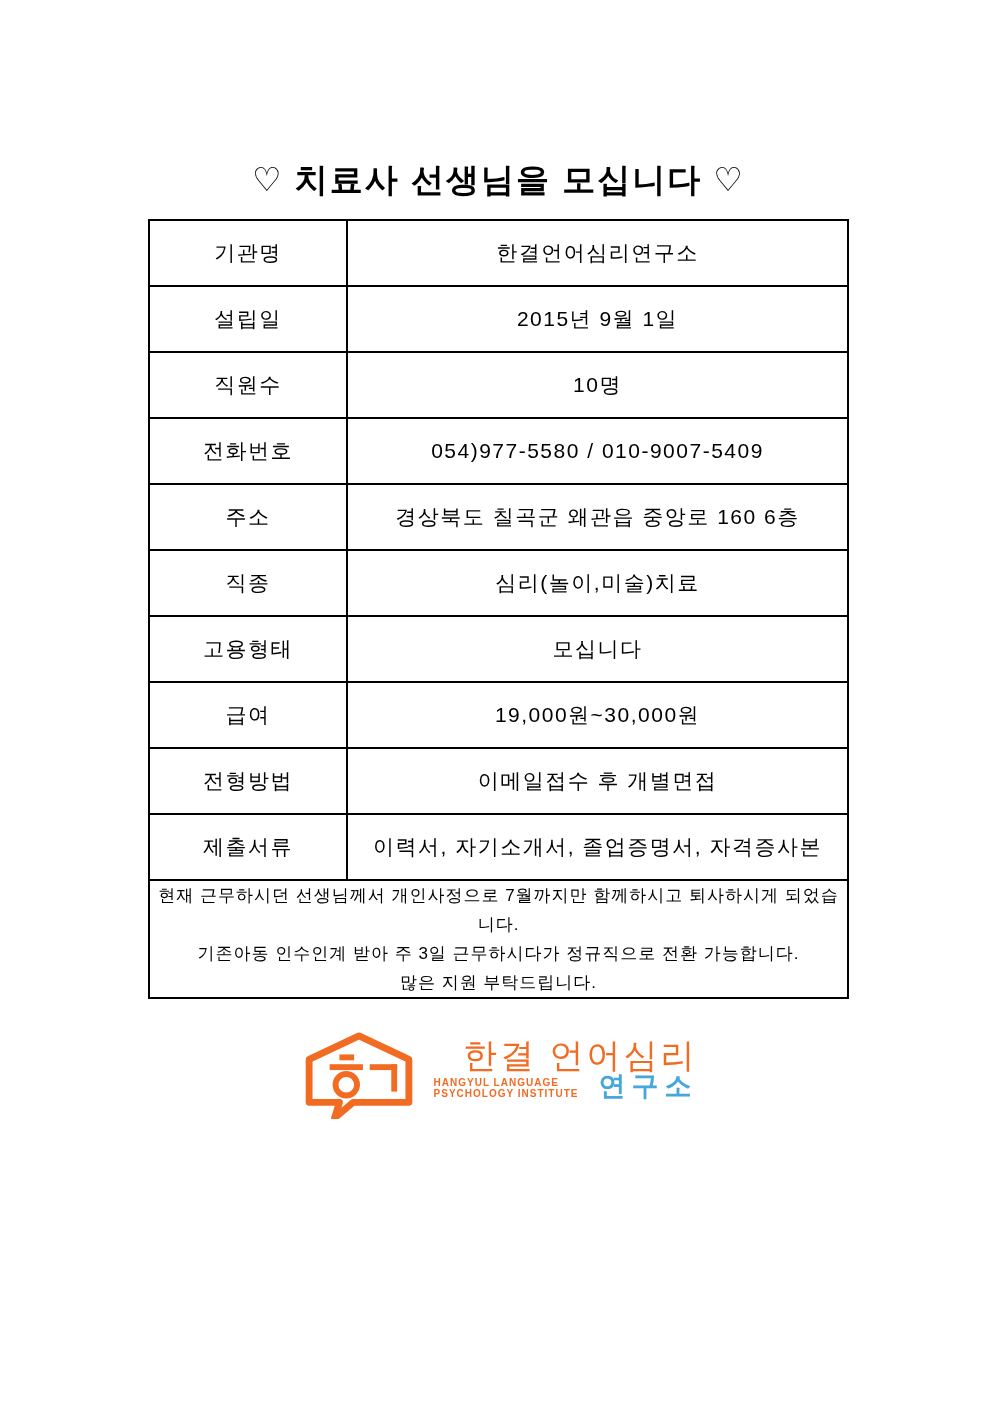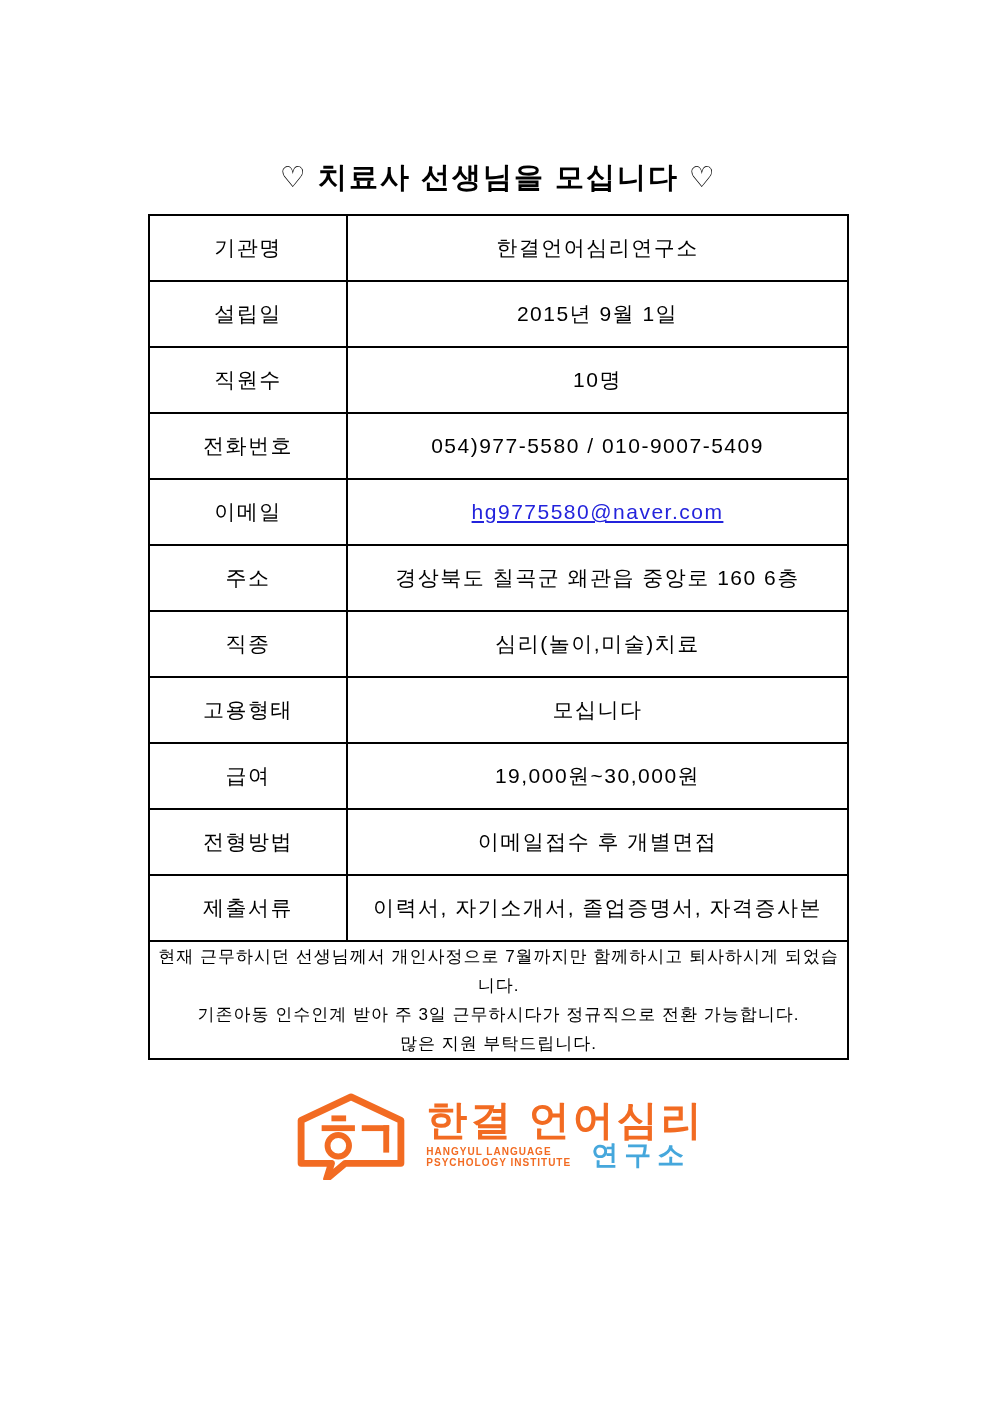--- a/index.html
+++ b/index.html
@@ -17,21 +17,21 @@
   }
   .content {
     position: absolute;
     left: 148px;
     top: 0;
     width: 701px;
   }
   .doc-title {
     margin-top: 158px;
     text-align: center;
-    font-size: 29px;
+    font-size: 33px;
     font-weight: bold;
     letter-spacing: 2px;
     white-space: nowrap;
   }
   table.info-table {
     margin-top: 16px;
     width: 701px;
     border-collapse: collapse;
     table-layout: fixed;
     border-radius: 9px;
@@ -65,22 +65,22 @@
     margin-top: 30px;
     display: flex;
     align-items: flex-start;
     justify-content: center;
     gap: 16px;
   }
   .logo-icon { width: 118px; height: 90px; flex: 0 0 auto; }
   .logo-text { padding-top: 8px; }
   .logo-ko {
     color: var(--logo-orange, #F26B22);
-    font-size: 41px;
-    font-weight: bold;
+    font-size: 34px;
+    font-weight: normal;
     letter-spacing: 3px;
     white-space: nowrap;
     line-height: 1.1;
     text-align: right;
   }
   .logo-sub {
     display: flex;
     align-items: flex-start;
     margin-top: 3px;
   }
@@ -120,26 +120,20 @@
         <td class="cell-label">설립일</td>
         <td class="cell-value">2015년 9월 1일</td>
       </tr>
       <tr class="row-normal">
         <td class="cell-label">직원수</td>
         <td class="cell-value">10명</td>
       </tr>
       <tr class="row-normal">
         <td class="cell-label">전화번호</td>
         <td class="cell-value">054)977-5580 / 010-9007-5409</td>
-      </tr>
-      <tr class="row-normal">
-        <td class="cell-label">이메일</td>
-        <td class="cell-value">
-          <a class="email-link">hg9775580@naver.com</a>
-        </td>
       </tr>
       <tr class="row-normal">
         <td class="cell-label">주소</td>
         <td class="cell-value">경상북도 칠곡군 왜관읍 중앙로 160 6층</td>
       </tr>
       <tr class="row-normal">
         <td class="cell-label">직종</td>
         <td class="cell-value">심리(놀이,미술)치료</td>
       </tr>
       <tr class="row-normal">

